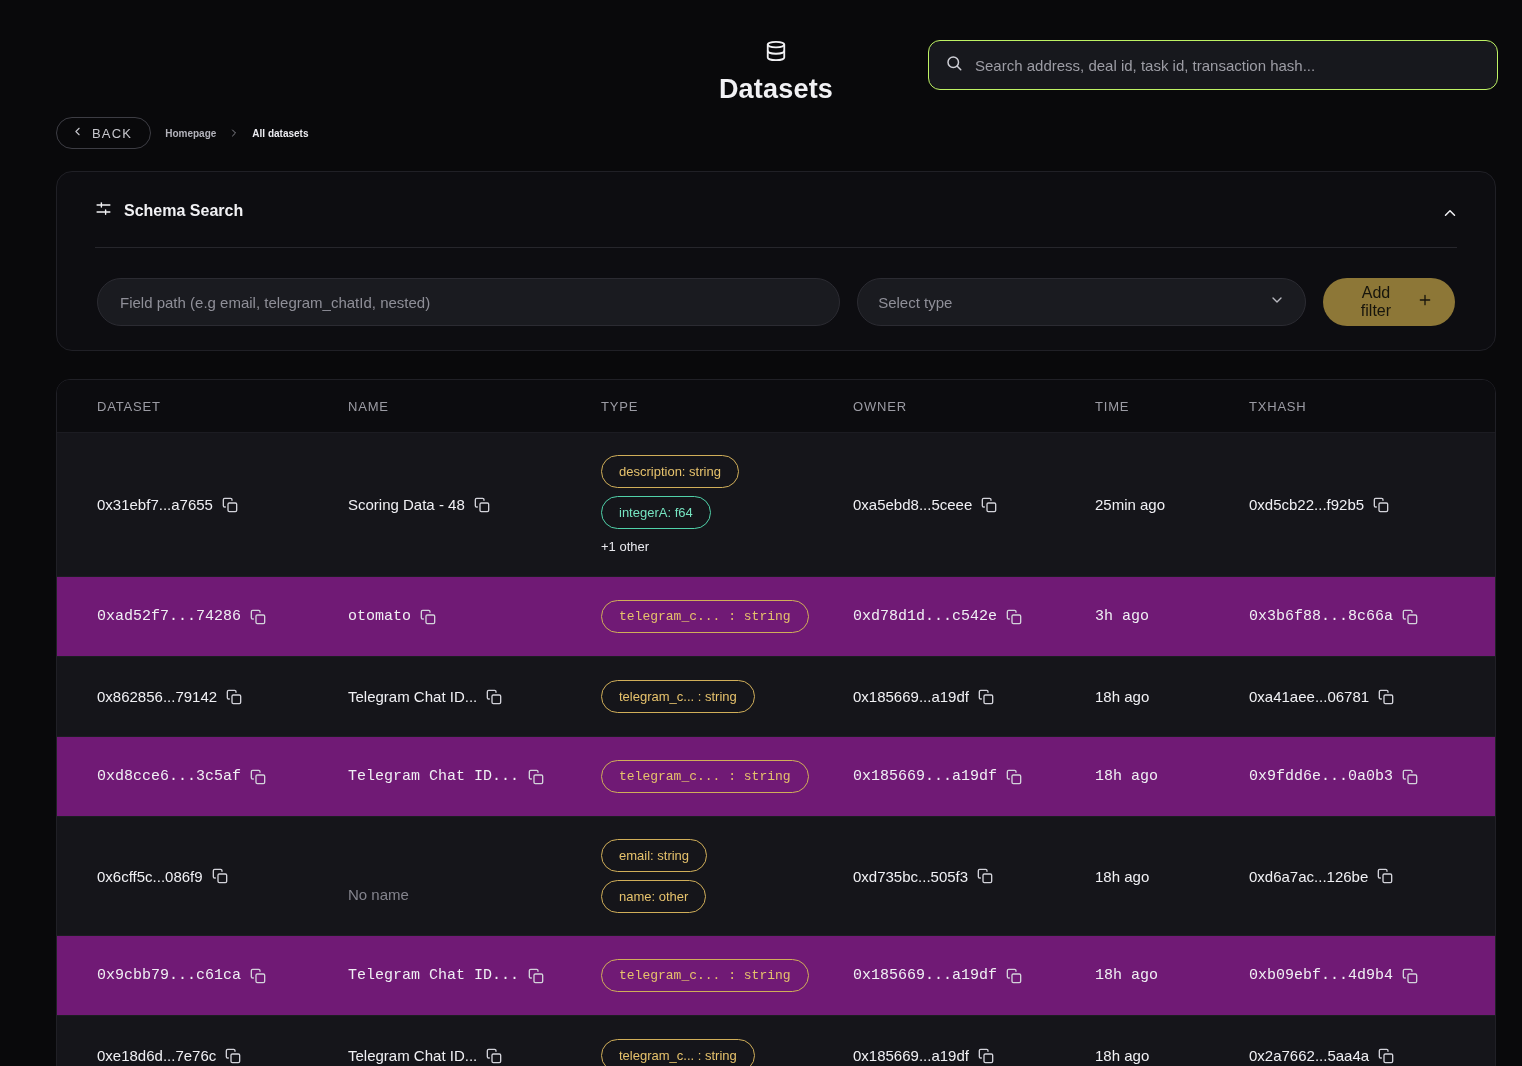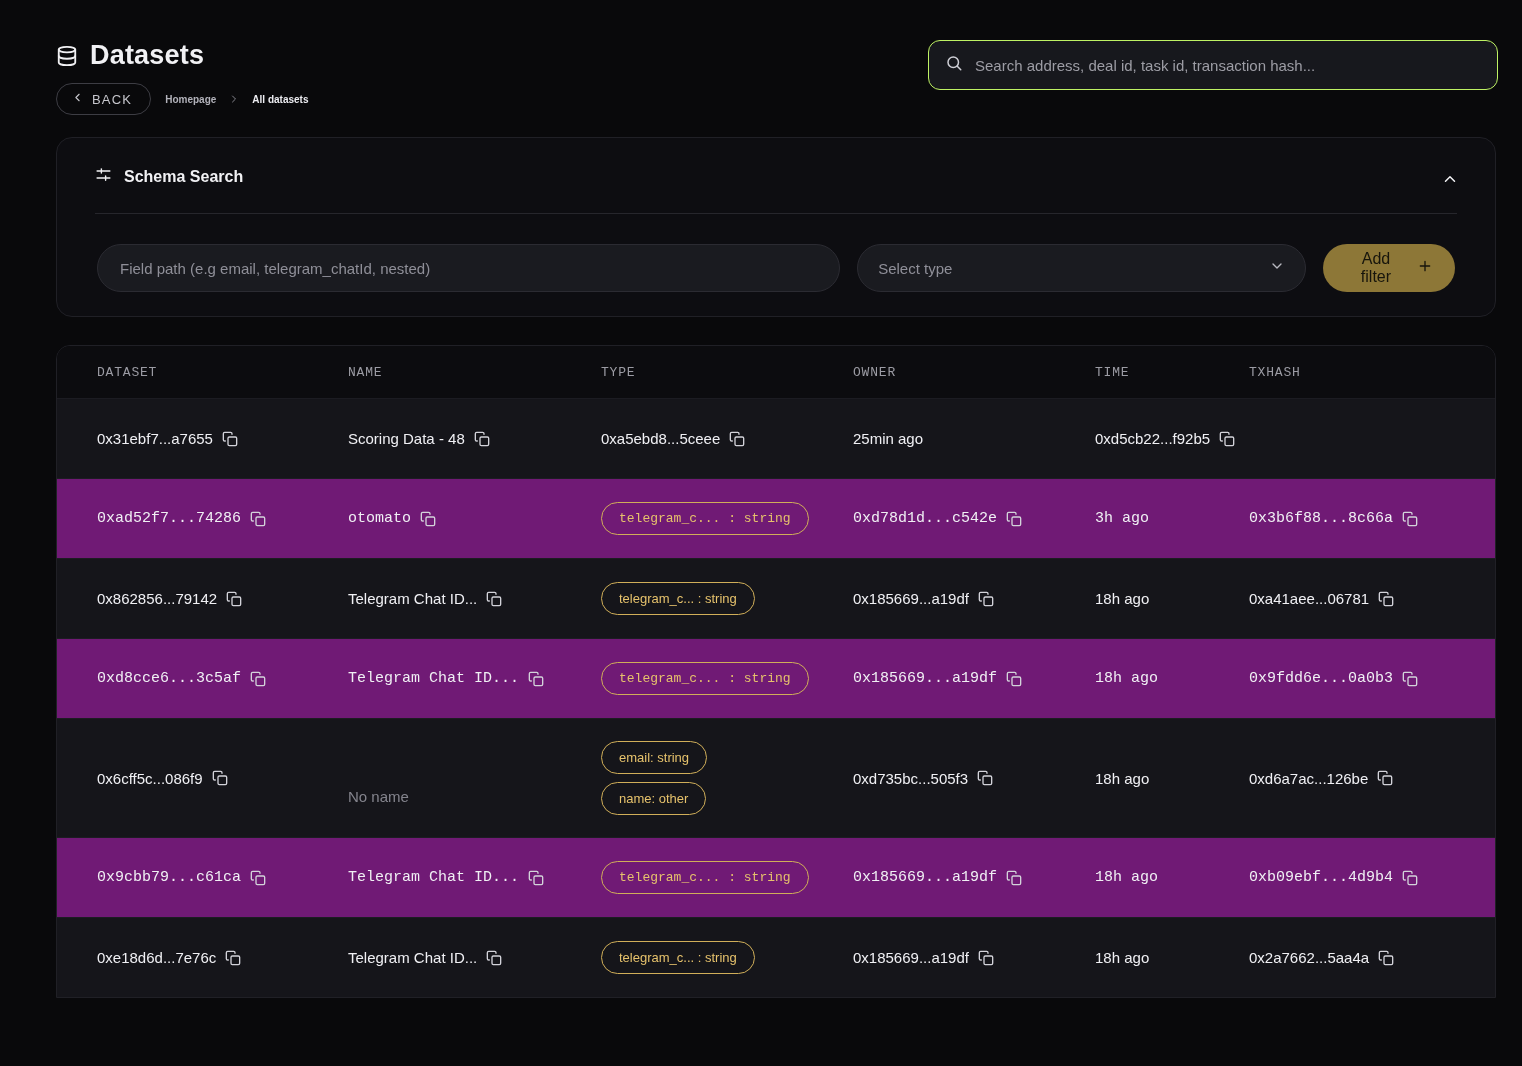--- a/index.html
+++ b/index.html
@@ -5,21 +5,21 @@
   * { box-sizing: border-box; margin: 0; padding: 0; }
   html, body { width: 1522px; height: 1066px; overflow: hidden; }
   body {
     background: #09090b;
     color: #f1f1f4;
     font-family: "Liberation Sans", "DejaVu Sans", sans-serif;
   }
   .page { padding: 40px 26px 0 56px; }
 
   
-  .title-row { display: flex; align-items: center; gap: 12px; }
+  .title-row { display: flex; align-items: center; gap: 12px; flex-direction: column; }
   .title-row svg { display: block; }
   .page-title { font-size: 27px; font-weight: 800; letter-spacing: 0.2px; }
 
   .nav-row { display: flex; align-items: center; gap: 14px; margin-top: 12px; }
   .back-btn {
     display: inline-flex; align-items: center; gap: 8px;
     background: transparent; border: 1px solid #3d3d44; border-radius: 999px;
     color: #c6c6cc; font-size: 13px; letter-spacing: 1.2px; font-weight: 500;
     padding: 7px 18px 7px 14px; cursor: pointer;
     font-family: Liberation Sans, sans-serif;
@@ -87,21 +87,21 @@
     overflow: hidden; background: #0b0b0e;
   }
   .tgrid {
     display: grid;
     grid-template-columns: 251px 253px 252px 242px 154px 1fr;
     padding: 0 40px; align-items: center;
   }
   .thead { height: 52px; background: #0c0c0f; }
   .th {
     font-size: 13px; font-weight: 500; color: #9c9ca4;
-    letter-spacing: 0.8px; text-transform: uppercase; font-family: Liberation Mono, monospace;
+    letter-spacing: 0.8px; text-transform: uppercase;
   }
   .trow { border-top: 1px solid #1c1c22; min-height: 80px; }
   .row-odd { background: #15151a; }
   .row-even { background: #701a75; font-family: Liberation Mono, monospace; }
   .cell { display: flex; align-items: center; gap: 9px; font-size: 15px; color: #f0f0f4; }
   .cell.muted-name { color: #84848d; margin-top: 36px; }
   .copy-btn {
     background: transparent; border: none; padding: 0; cursor: pointer;
     display: inline-flex; align-items: center; color: #d3d3da;
   }
@@ -225,20 +225,25 @@
     </span>
     <span class="cell name-cell">
       <span>Scoring Data - 48</span>
       <button class="copy-btn">
         <svg class="ic" width="16" height="16" viewBox="0 0 24 24" stroke-width="1.8">
           <rect x="9" y="9" width="13" height="13" rx="2"></rect>
           <path d="M5 15H4a2 2 0 0 1-2-2V4a2 2 0 0 1 2-2h9a2 2 0 0 1 2 2v1"></path>
         </svg>
       </button>
     </span>
+    <span class="cell type-cell">
+            <span class="badge badge-gold">description: string</span>
+            <span class="badge badge-teal">integerA: f64</span>
+            <span class="more-note">+1 other</span>
+          </span>
     <span class="cell">
       <span>0xa5ebd8...5ceee</span>
       <button class="copy-btn">
         <svg class="ic" width="16" height="16" viewBox="0 0 24 24" stroke-width="1.8">
           <rect x="9" y="9" width="13" height="13" rx="2"></rect>
           <path d="M5 15H4a2 2 0 0 1-2-2V4a2 2 0 0 1 2-2h9a2 2 0 0 1 2 2v1"></path>
         </svg>
       </button>
     </span>
     <span class="cell">

